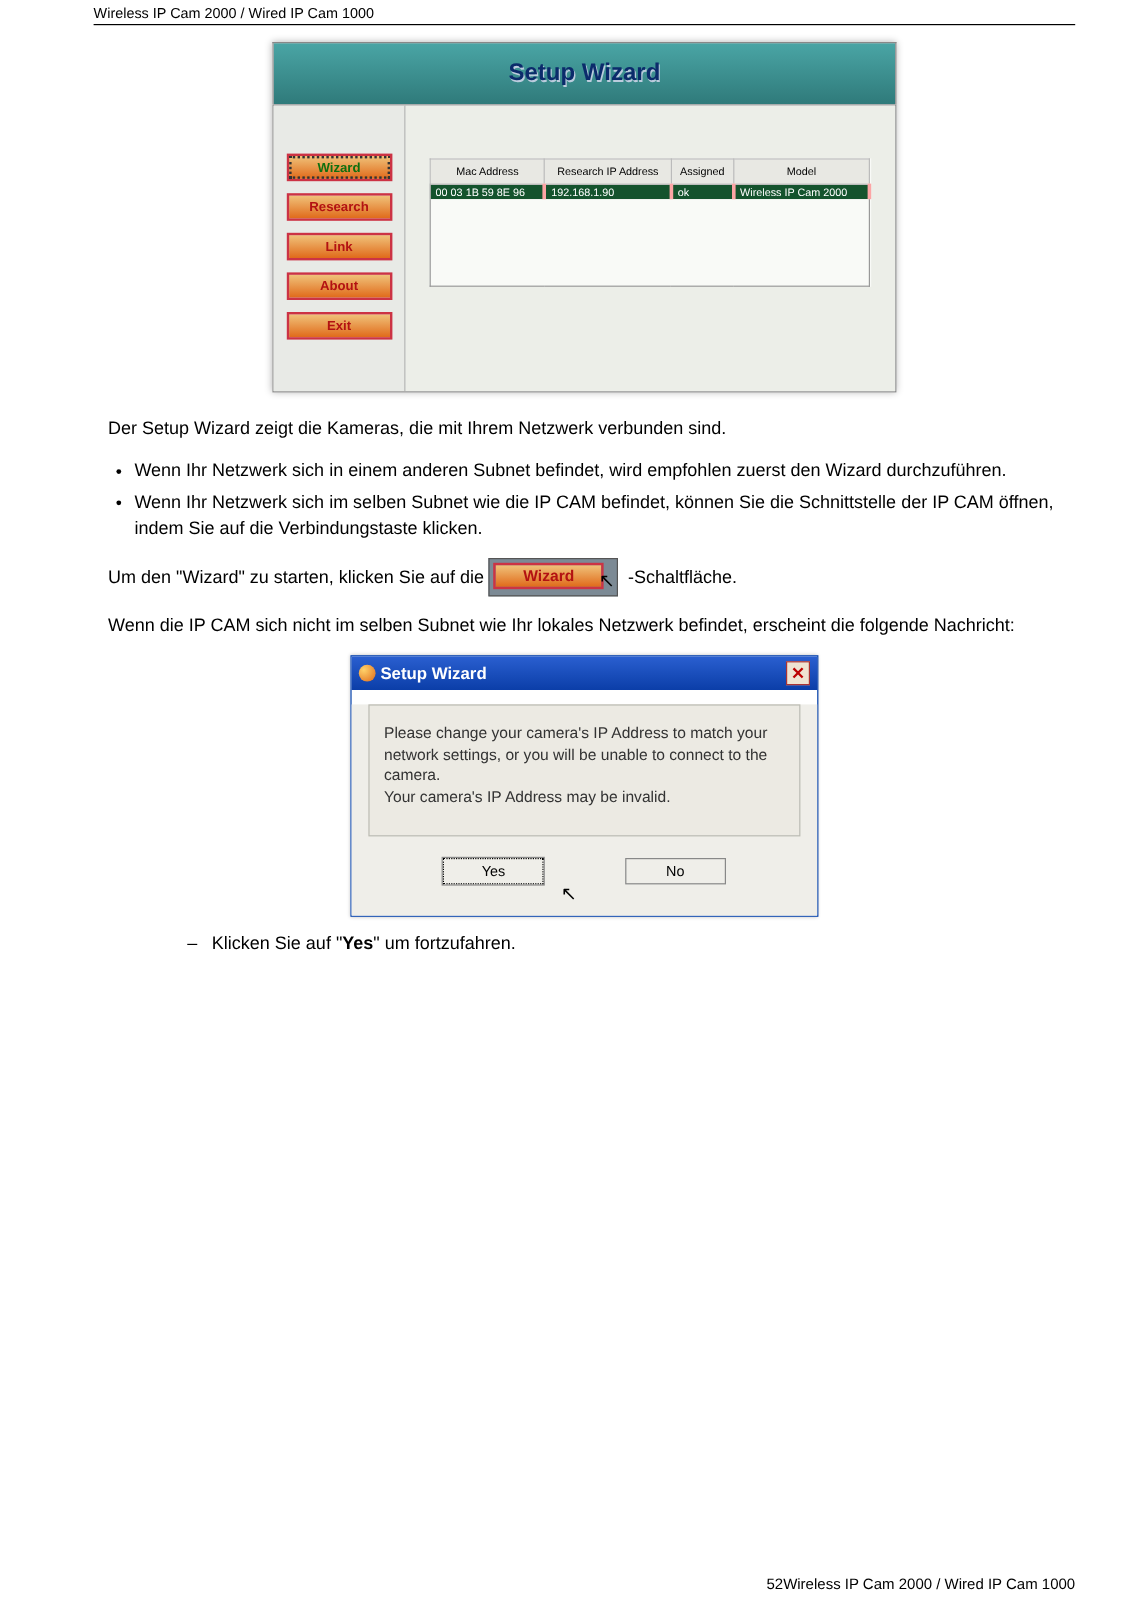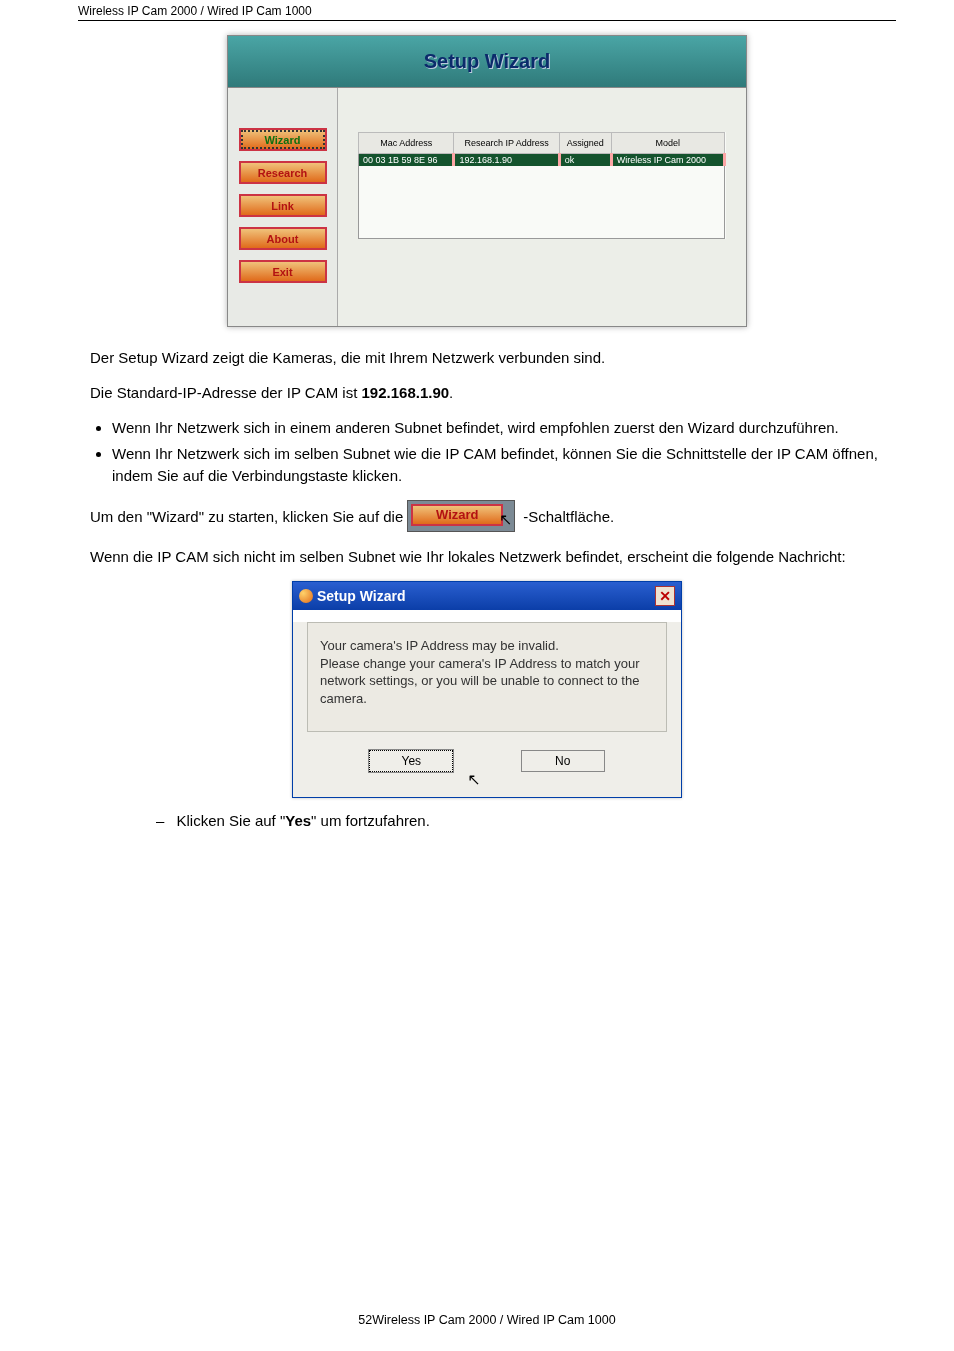--- a/index.html
+++ b/index.html
@@ -200,21 +200,21 @@
     font-size: 15px;
   }
   .dash-item::before { content:"– "; margin-left:-20px; margin-right:8px;}
   .footer {
     position: absolute;
     bottom: 24px;
     left: 78px;
     right: 58px;
     font-size: 12.5px;
     display:flex;
-    justify-content: center;
+    justify-content: flex-end;
   }
 </style>
 </head>
 <body>
 
 <div class="page-header">
   <span>Wireless IP Cam 2000 / Wired IP Cam 1000</span>
 </div>
 
 <div class="content">
@@ -250,23 +250,20 @@
                 <td colspan="4"></td>
               </tr>
           </tbody>
         </table>
       </div>
     </div>
   </div>
 
   <p class="para">Der Setup Wizard zeigt die Kameras, die mit Ihrem Netzwerk verbunden sind.</p>
 
-  <p class="para">
-    <span>Die Standard-IP-Adresse der IP CAM ist </span><b>192.168.1.90</b><span>.</span>
-  </p>
 
   <ul class="bullets">
     <li>Wenn Ihr Netzwerk sich in einem anderen Subnet befindet, wird empfohlen zuerst den Wizard durchzuführen.</li>
     <li>Wenn Ihr Netzwerk sich im selben Subnet wie die IP CAM befindet, können Sie die Schnittstelle der IP CAM öffnen, indem Sie auf die Verbindungstaste klicken.</li>
   </ul>
 
   <p class="para" style="display:flex;align-items:center;flex-wrap:wrap;gap:0;">
     <span>Um den "Wizard" zu starten, klicken Sie auf die </span>
     <span class="inline-btn">
       <span class="inline-btn-inner">Wizard</span>
@@ -282,22 +279,22 @@
       <span class="dlg-title-left">
         <span class="dlg-icon"></span>
         <span>Setup Wizard</span>
       </span>
       <span class="dlg-close">
         <span>✕</span>
       </span>
     </div>
     <div class="dlg-body">
       <div class="dlg-text">
+        <div>Please change your camera's IP Address to match your network settings, or you will be unable to connect to the camera.</div>
         <div>Your camera's IP Address may be invalid.</div>
-        <div>Please change your camera's IP Address to match your network settings, or you will be unable to connect to the camera.</div>
         <div style="height:10px"></div>
       </div>
       <div class="dlg-buttons">
         <div class="dlg-btn yes">Yes</div>
         <span class="dlg-cursor">↖</span>
         <div class="dlg-btn">No</div>
       </div>
     </div>
   </div>
 

